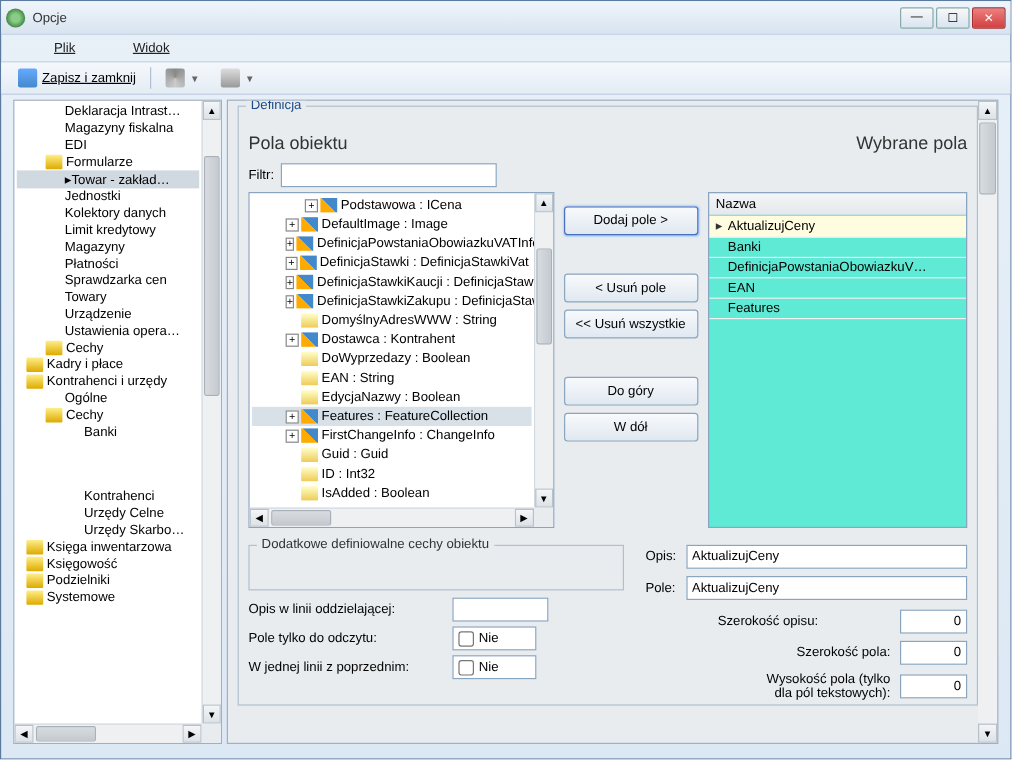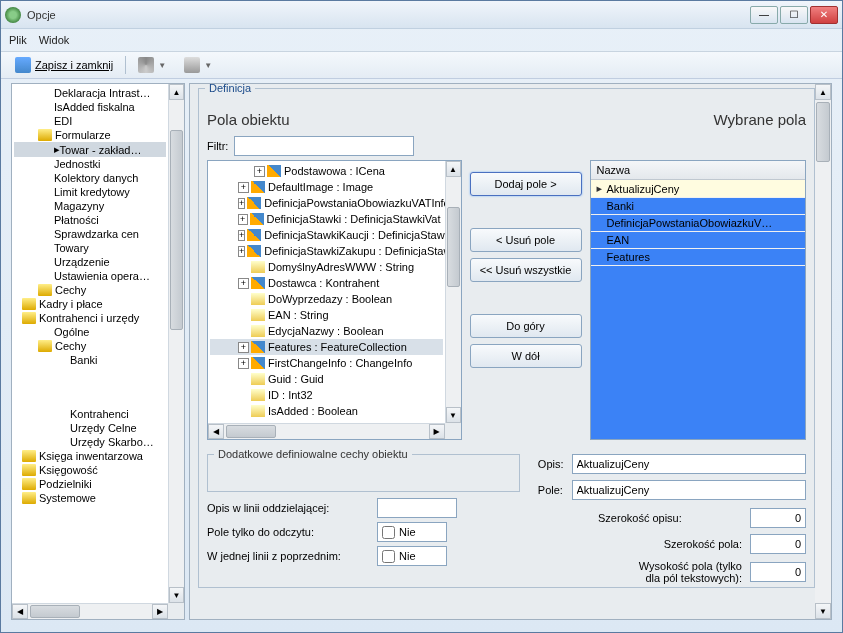--- a/index.html
+++ b/index.html
@@ -5,21 +5,21 @@
 * { box-sizing: border-box; margin: 0; padding: 0; font-family: Tahoma, sans-serif; font-size: 11px; }
 body { background: #fff; overflow: hidden; }
 .window { width: 843px; height: 633px; background: linear-gradient(#e8f0f8, #dce8f4); border: 1px solid #5a7aa0; position: relative; }
 .titlebar { height: 28px; background: linear-gradient(#f0f5fb, #d8e4f0); display: flex; align-items: center; padding: 0 4px; border-bottom: 1px solid #c0d0e0; }
 .titlebar-icon { width: 16px; height: 16px; background: radial-gradient(circle, #8c8 30%, #484 70%); border-radius: 50%; margin-right: 6px; }
 .titlebar-text { flex: 1; color: #333; }
 .win-btns { display: flex; gap: 2px; }
 .win-btn { width: 28px; height: 18px; border: 1px solid #8aa; border-radius: 2px; display: flex; align-items: center; justify-content: center; background: linear-gradient(#f8f8f8, #d8e4f0); font-size: 10px; cursor: pointer; }
 .win-btn.close { background: linear-gradient(#f08080, #d04040); color: #fff; border-color: #a03030; }
 .menubar { height: 22px; display: flex; align-items: center; padding: 0 8px; gap: 12px; }
-.menu-item { color: #222; cursor: pointer; }
+.menu-item { text-decoration: underline; color: #222; cursor: pointer; margin-left: 36px; }
 .toolbar { height: 28px; background: linear-gradient(#f4f8fc, #e4ecf4); border-top: 1px solid #c8d4e0; border-bottom: 1px solid #c0cde0; display: flex; align-items: center; padding: 0 8px; gap: 6px; }
 .tool-btn { display: flex; align-items: center; gap: 4px; padding: 2px 6px; cursor: pointer; }
 .tool-ico { width: 16px; height: 16px; display: inline-block; }
 .ico-disk { background: linear-gradient(#6af, #48c); border-radius: 2px; }
 .ico-tools { background: conic-gradient(#888, #ccc, #888); border-radius: 2px; }
 .ico-print { background: linear-gradient(#ddd, #999); border-radius: 2px; }
 .sep { width: 1px; height: 18px; background: #b0c0d0; }
 .drop { font-size: 8px; color: #666; }
 .body-area { position: absolute; top: 78px; left: 0; right: 0; bottom: 0; display: flex; }
 .left-panel { width: 174px; background: #fff; border: 1px solid #a0b0c0; margin: 4px 2px 12px 10px; position: relative; overflow: hidden; }
@@ -40,21 +40,21 @@
 .tree2-node.sel { background: #d8e0e8; }
 .expander { width: 11px; height: 11px; border: 1px solid #888; display: inline-flex; align-items: center; justify-content: center; font-size: 9px; line-height: 1; margin-right: 2px; background: #fff; cursor: pointer; }
 .fld-ico { width: 14px; height: 12px; margin-right: 3px; flex-shrink: 0; }
 .fld-y { background: linear-gradient(#ffc, #ec5); }
 .fld-d { background: linear-gradient(45deg, #fa0 50%, #48c 50%); }
 .btn-col { width: 112px; display: flex; flex-direction: column; gap: 6px; padding-top: 12px; }
 .btn-col .spacer { height: 20px; }
 .btn { height: 24px; border: 1px solid #8aa5c0; background: linear-gradient(#f8fafc, #e0e8f0); border-radius: 3px; cursor: pointer; font-size: 11px; }
 .btn.primary { border: 1px solid #4a70c0; box-shadow: 0 0 2px #6af; }
 .sel-col { flex: 1.2; display: flex; flex-direction: column; }
-.grid { flex: 1; border: 1px solid #8aa5c0; background: #3b82f6; overflow: hidden; }
+.grid { flex: 1; border: 1px solid #8aa5c0; background: #5eead4; overflow: hidden; }
 .grid-head { background: linear-gradient(#f4f6f8, #e4e8ec); border-bottom: 1px solid #c0c8d0; padding: 3px 6px; }
 .grid-row { padding: 2px 6px; border-bottom: 1px solid #f0f0f0; display: flex; align-items: center; cursor: pointer; }
 .grid-row.sel { background: #fffce0; }
 .row-mark { width: 10px; color: #333; }
 .dod-group { border: 1px solid #b0c0d0; margin: 6px 0; padding: 8px; position: relative; height: 38px; }
 .chk-combo { display: flex; align-items: center; gap: 4px; border: 1px solid #8aa5c0; background: #fff; padding: 1px 4px; height: 20px; width: 70px; }
 .chk-combo input { margin: 0; }
 .num-input { border: 1px solid #8aa5c0; padding: 2px 4px; background: #fff; height: 20px; width: 56px; text-align: right; font-size: 11px; }
 .vscroll { position: absolute; right: 0; top: 0; bottom: 16px; width: 16px; background: #e8ecef; border-left: 1px solid #d0d8e0; }
 .vs-btn { height: 16px; background: linear-gradient(#f4f6f8, #dce2e8); border: 1px solid #b8c0c8; display: flex; align-items: center; justify-content: center; font-size: 8px; cursor: pointer; }
@@ -107,21 +107,21 @@
   </div>
 
   <div class="body-area">
 
     <div class="left-panel">
       <div class="tree-wrap" id="left-tree">
           <div class="tree-node" style="padding-left: 40px;">
             <span>Deklaracja Intrast…</span>
           </div>
           <div class="tree-node" style="padding-left: 40px;">
-            <span>IsAdded fiskalna</span>
+            <span>Magazyny fiskalna</span>
           </div>
           <div class="tree-node" style="padding-left: 40px;">
             <span>EDI</span>
           </div>
           <div class="tree-node" style="padding-left: 24px;">
             <span class="folder-ico"></span>
             <span>Formularze</span>
           </div>
           <div class="tree-node" style="padding-left: 40px; background: rgb(208, 216, 224);">
             <span>▸ </span>

